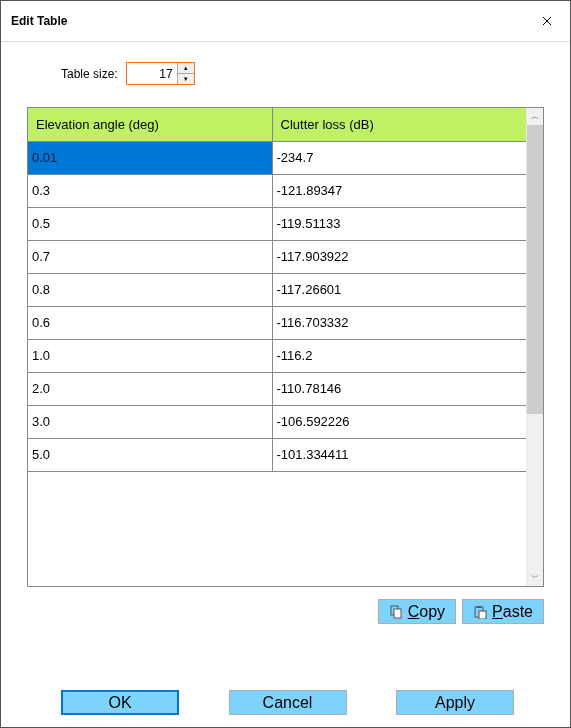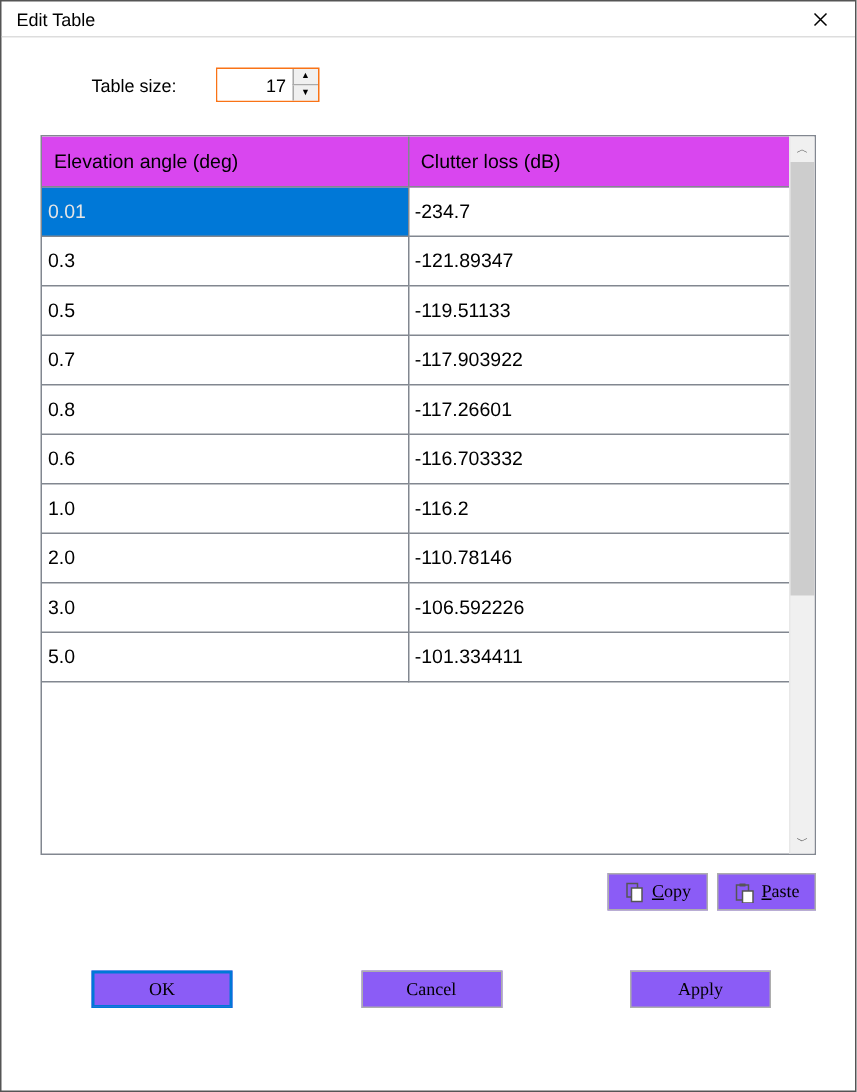--- a/index.html
+++ b/index.html
@@ -8,46 +8,47 @@
     font-family: "Segoe UI", Tahoma, sans-serif;
     font-size: 12px;
     background: #fff;
     color: #000;
     width: 571px;
     height: 728px;
     overflow: hidden;
     border: 1px solid #555;
   }
   .titlebar {
-    height: 24px;
+    height: 41px;
     display: flex;
     align-items: center;
     padding: 0 0 0 10px;
     border-bottom: 1px solid #ddd;
+    font-weight: bold;
   }
   .titlebar .title {
     flex: 1;
     font-size: 12px;
   }
   .titlebar .close {
     width: 46px;
     height: 31px;
     display: flex;
     align-items: center;
     justify-content: center;
     font-size: 14px;
     font-family: Arial, sans-serif;
   }
   .content {
     padding: 20px 26px 12px 26px;
   }
   .size-row {
     display: flex;
     align-items: center;
-    gap: 26px;
+    gap: 8px;
     margin-left: 34px;
     margin-bottom: 22px;
   }
   .spinner {
     display: flex;
     align-items: stretch;
     border: 1px solid #f97316;
     height: 23px;
   }
   .spinner input {
@@ -88,38 +89,38 @@
     overflow: hidden;
   }
   table {
     width: 100%;
     border-collapse: collapse;
     table-layout: fixed;
   }
   th {
     text-align: left;
     font-weight: normal;
-    background: #d946ef;
+    background: #bef264;
     border: 1px solid #828790;
     border-top: none;
     padding: 9px 8px;
     font-size: 13px;
   }
   th:first-child { border-left: none; }
   th:last-child { border-right: none; }
   td {
     border: 1px solid #828790;
     padding: 8px 8px 9px 4px;
     font-size: 13px;
   }
   td:first-child { border-left: none; }
   td:last-child { border-right: none; }
   tr.selected td:first-child {
     background: #0078d7;
-    color: #e5e5e5;
+    color: #0f172a;
   }
   .vscroll {
     width: 17px;
     background: #f0f0f0;
     display: flex;
     flex-direction: column;
     align-items: stretch;
     border-left: 1px solid #e8e8e8;
   }
   .vscroll .arrow {
@@ -145,37 +146,38 @@
     display: flex;
     justify-content: flex-end;
     gap: 6px;
     margin-bottom: 40px;
   }
   .btn {
     display: inline-flex;
     align-items: center;
     justify-content: center;
     gap: 5px;
-    background: #8b5cf6;
+    background: #7dd3fc;
     border: 1px solid #adadad;
-    font-family: Liberation Serif, serif;
-    font-size: 12px;
+    font-family: Liberation Sans, sans-serif;
+    font-size: 16px;
     height: 25px;
     padding: 0 10px;
     cursor: default;
   }
   .btn .mn { text-decoration: underline; }
   .bottom-row {
     display: flex;
     justify-content: space-between;
     padding: 0 30px 0 34px;
   }
   .bottom-row .btn {
-    width: 94px;
+    width: 118px;
     height: 25px;
+    margin-top: 26px;
   }
   .btn.default {
     border: 1px solid #0078d7;
     outline: 1px solid #0078d7;
     outline-offset: -2px;
   }
   svg.ic { width:14px; height:14px; }
 </style>
 </head>
 <body>

